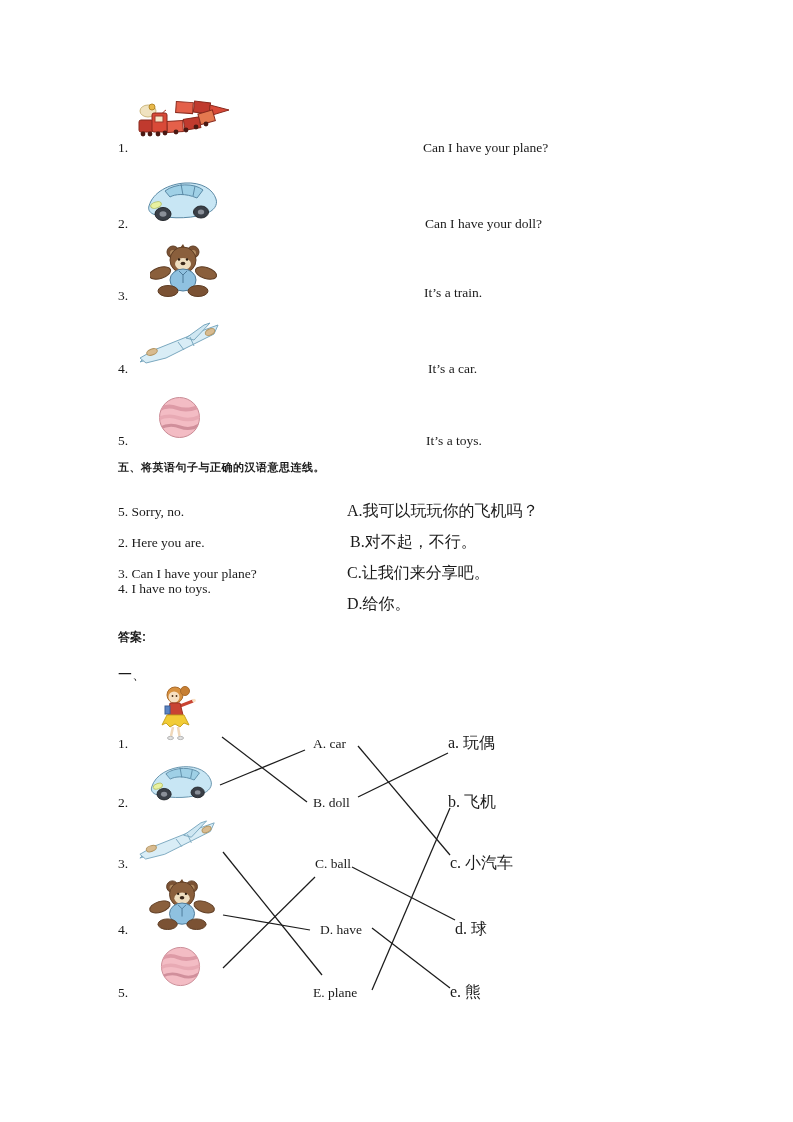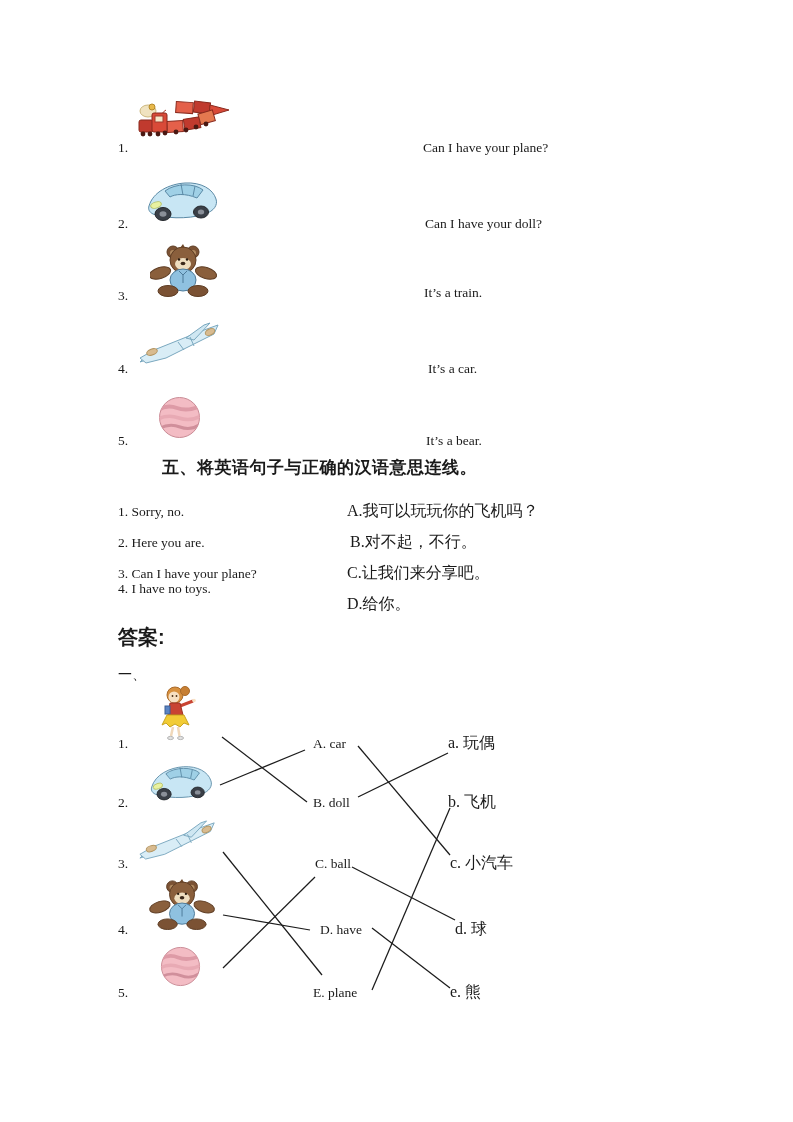--- a/index.html
+++ b/index.html
@@ -5,26 +5,26 @@
   html,body{margin:0;padding:0;background:#e9e9e9;}
   .page{
     position:relative;width:793px;height:1122px;margin:0 auto;
     background:#ffffff;color:#1a1a1a;
     font-family:"Liberation Serif","DejaVu Serif",serif;overflow:hidden;
   }
   .abs{position:absolute;white-space:nowrap;}
   .en{font-size:13.5px;line-height:18px;}
   .cn{font-size:16px;line-height:18px;}
   .heading{
-    font-family:Liberation Sans, sans-serif;
-    font-weight:700;font-size:17px;line-height:22px;letter-spacing:0.5px;margin-left:44px;
+    font-family:Liberation Mono, monospace;
+    font-weight:700;font-size:11px;line-height:22px;letter-spacing:0.5px;
   }
   .ans-heading{
     font-family:"Liberation Sans","DejaVu Sans",sans-serif;
-    font-weight:700;font-size:20px;line-height:22px;
+    font-weight:700;font-size:12px;line-height:22px;
   }
   .marker{font-size:14px;}
   .toyimg{display:block;}
   svg.lines{position:absolute;left:0;top:0;pointer-events:none;}
   svg.lines line{stroke:#1c1c1c;stroke-width:1.25;}
 </style>
 </head>
 <body>
 
 <div class="page">
@@ -120,25 +120,25 @@
         </defs>
       <circle cx="21.5" cy="21.5" r="20" fill="#f3bcc4" stroke="#c98b95"></circle>
       <g clip-path="url(#ballclip1)" fill="none">
         <path d="M0,14 Q9,8 19,12 T43,10" stroke="#dd9aa6" stroke-width="4"></path>
         <path d="M0,23 Q10,18 21,22 T43,20" stroke="#e8aab4" stroke-width="3.5"></path>
         <path d="M2,32 Q12,27 22,31 T41,29" stroke="#d08f9b" stroke-width="3"></path>
       </g>
     </svg>
   </span>
   <span class="abs en" style="left:118px;top:432px">5.</span>
-  <span class="abs en" style="left:426px;top:432px">It’s a bear.</span>
+  <span class="abs en" style="left:426px;top:432px">It’s a toys.</span>
 
   <span class="abs heading" style="left:118px;top:457px">五、将英语句子与正确的汉语意思连线。</span>
 
-  <span class="abs en" style="left:118px;top:503px">1. Sorry, no.</span>
+  <span class="abs en" style="left:118px;top:503px">5. Sorry, no.</span>
   <span class="abs cn" style="left:347px;top:502px">A.我可以玩玩你的飞机吗？</span>
 
   <span class="abs en" style="left:118px;top:534px">2. Here you are.</span>
   <span class="abs cn" style="left:350px;top:533px">B.对不起，不行。</span>
 
   <span class="abs en" style="left:118px;top:565px">3. Can I have your plane?</span>
   <span class="abs cn" style="left:347px;top:564px">C.让我们来分享吧。</span>
 
   <span class="abs en" style="left:118px;top:580px">4. I have no toys.</span>
   <span class="abs cn" style="left:347px;top:595px">D.给你。</span>

